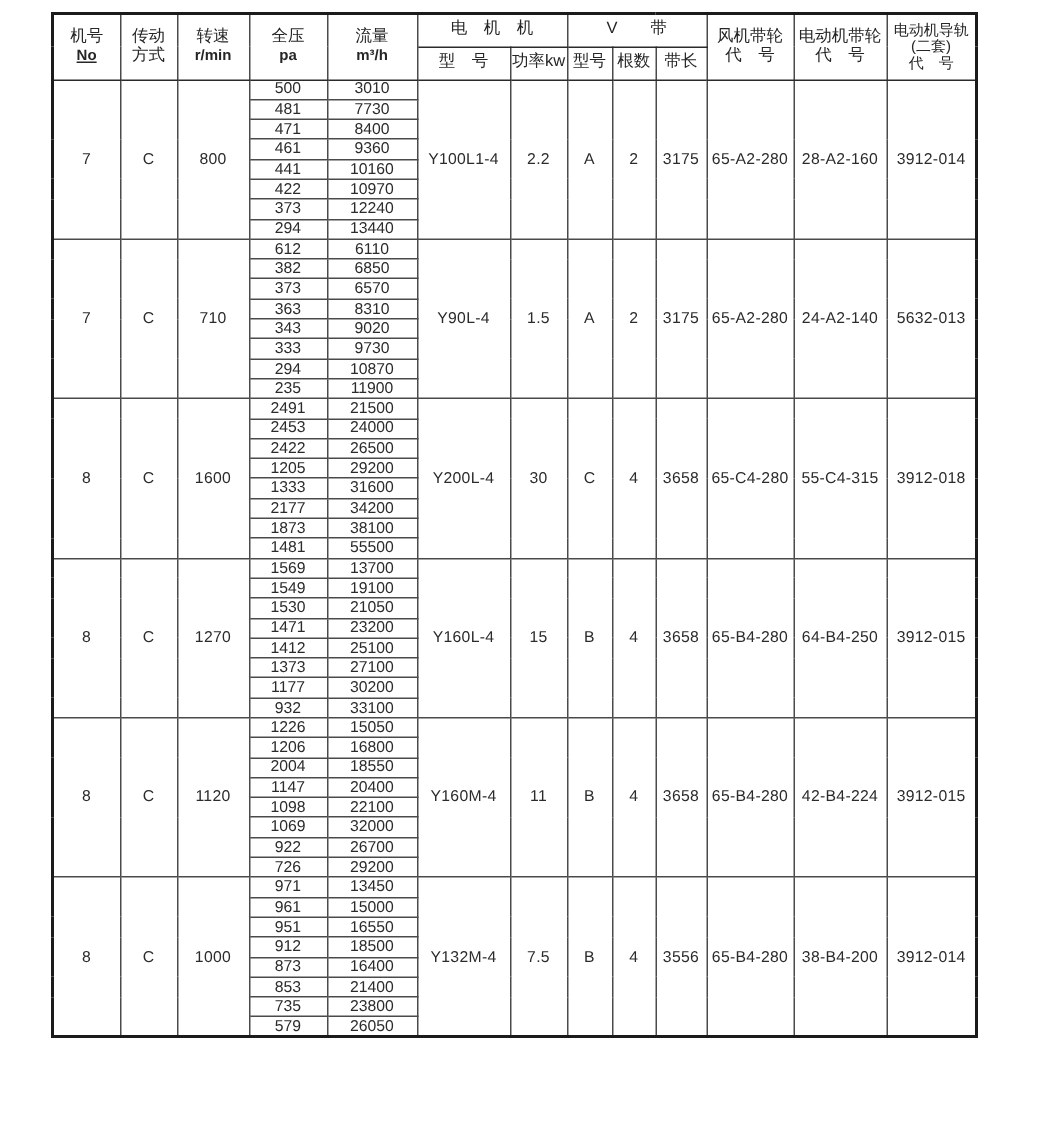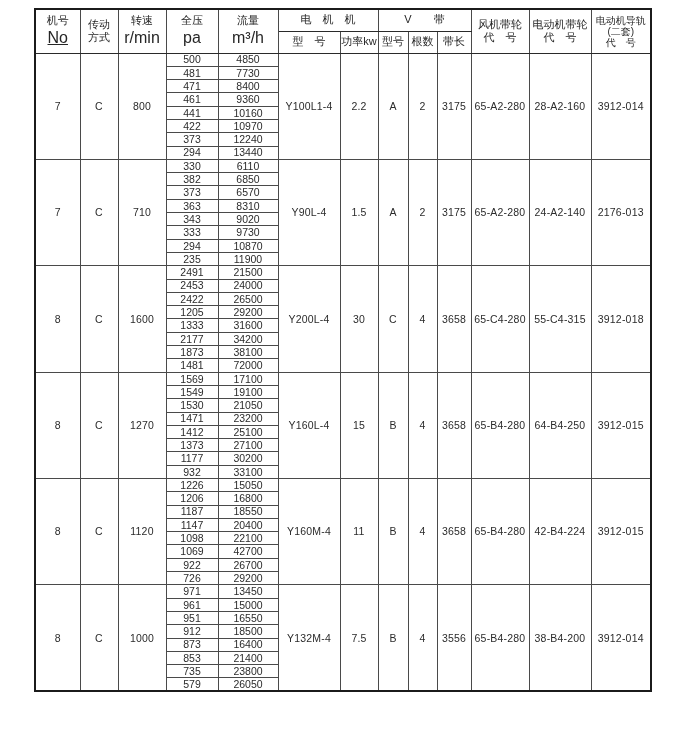--- a/index.html
+++ b/index.html
@@ -26,21 +26,21 @@
     overflow: hidden;
     white-space: nowrap;
   }
   .spec thead th {
     font-weight: normal;
     font-size: 11px;
     line-height: 1.25;
     height: 22px;
     border-bottom-color: #2a2a2a;
   }
-  .hdr-line2 { font-size: 16px; }
+  .hdr-line2 { font-size: 10px; font-weight: bold; }
   .hdr-compact div { line-height: 1.1; font-size: 10px; }
   .u { text-decoration: underline; }
   .spec td {
     font-size: 10.5px;
     line-height: 1;
     height: 13.3px;
     color: #2b2b2b;
   }
   td.merged { font-size: 10.5px; letter-spacing: 0.2px; }
   tr.block-start td { border-top: 1.8px solid #1b1b1b; }
@@ -110,21 +110,21 @@
         <th>根数</th>
         <th>带长</th>
       </tr>
     </thead>
     <tbody>
         <tr class="block-start">
           <td rowspan="8" class="merged">7</td>
           <td rowspan="8" class="merged">C</td>
           <td rowspan="8" class="merged">800</td>
           <td>500</td>
-          <td>4850</td>
+          <td>3010</td>
           <td rowspan="8" class="merged">Y100L1-4</td>
           <td rowspan="8" class="merged">2.2</td>
           <td rowspan="8" class="merged">A</td>
           <td rowspan="8" class="merged">2</td>
           <td rowspan="8" class="merged">3175</td>
           <td rowspan="8" class="merged">65-A2-280</td>
           <td rowspan="8" class="merged">28-A2-160</td>
           <td rowspan="8" class="merged">3912-014</td>
         </tr>
         <tr>
@@ -152,30 +152,30 @@
           <td>12240</td>
         </tr>
         <tr>
           <td>294</td>
           <td>13440</td>
         </tr>
         <tr class="block-start">
           <td rowspan="8" class="merged">7</td>
           <td rowspan="8" class="merged">C</td>
           <td rowspan="8" class="merged">710</td>
-          <td>330</td>
+          <td>612</td>
           <td>6110</td>
           <td rowspan="8" class="merged">Y90L-4</td>
           <td rowspan="8" class="merged">1.5</td>
           <td rowspan="8" class="merged">A</td>
           <td rowspan="8" class="merged">2</td>
           <td rowspan="8" class="merged">3175</td>
           <td rowspan="8" class="merged">65-A2-280</td>
           <td rowspan="8" class="merged">24-A2-140</td>
-          <td rowspan="8" class="merged">2176-013</td>
+          <td rowspan="8" class="merged">5632-013</td>
         </tr>
         <tr>
           <td>382</td>
           <td>6850</td>
         </tr>
         <tr>
           <td>373</td>
           <td>6570</td>
         </tr>
         <tr>
@@ -232,28 +232,28 @@
         <tr>
           <td>2177</td>
           <td>34200</td>
         </tr>
         <tr>
           <td>1873</td>
           <td>38100</td>
         </tr>
         <tr>
           <td>1481</td>
-          <td>72000</td>
+          <td>55500</td>
         </tr>
         <tr class="block-start">
           <td rowspan="8" class="merged">8</td>
           <td rowspan="8" class="merged">C</td>
           <td rowspan="8" class="merged">1270</td>
           <td>1569</td>
-          <td>17100</td>
+          <td>13700</td>
           <td rowspan="8" class="merged">Y160L-4</td>
           <td rowspan="8" class="merged">15</td>
           <td rowspan="8" class="merged">B</td>
           <td rowspan="8" class="merged">4</td>
           <td rowspan="8" class="merged">3658</td>
           <td rowspan="8" class="merged">65-B4-280</td>
           <td rowspan="8" class="merged">64-B4-250</td>
           <td rowspan="8" class="merged">3912-015</td>
         </tr>
         <tr>
@@ -297,34 +297,34 @@
           <td rowspan="8" class="merged">3658</td>
           <td rowspan="8" class="merged">65-B4-280</td>
           <td rowspan="8" class="merged">42-B4-224</td>
           <td rowspan="8" class="merged">3912-015</td>
         </tr>
         <tr>
           <td>1206</td>
           <td>16800</td>
         </tr>
         <tr>
-          <td>1187</td>
+          <td>2004</td>
           <td>18550</td>
         </tr>
         <tr>
           <td>1147</td>
           <td>20400</td>
         </tr>
         <tr>
           <td>1098</td>
           <td>22100</td>
         </tr>
         <tr>
           <td>1069</td>
-          <td>42700</td>
+          <td>32000</td>
         </tr>
         <tr>
           <td>922</td>
           <td>26700</td>
         </tr>
         <tr>
           <td>726</td>
           <td>29200</td>
         </tr>
         <tr class="block-start">

